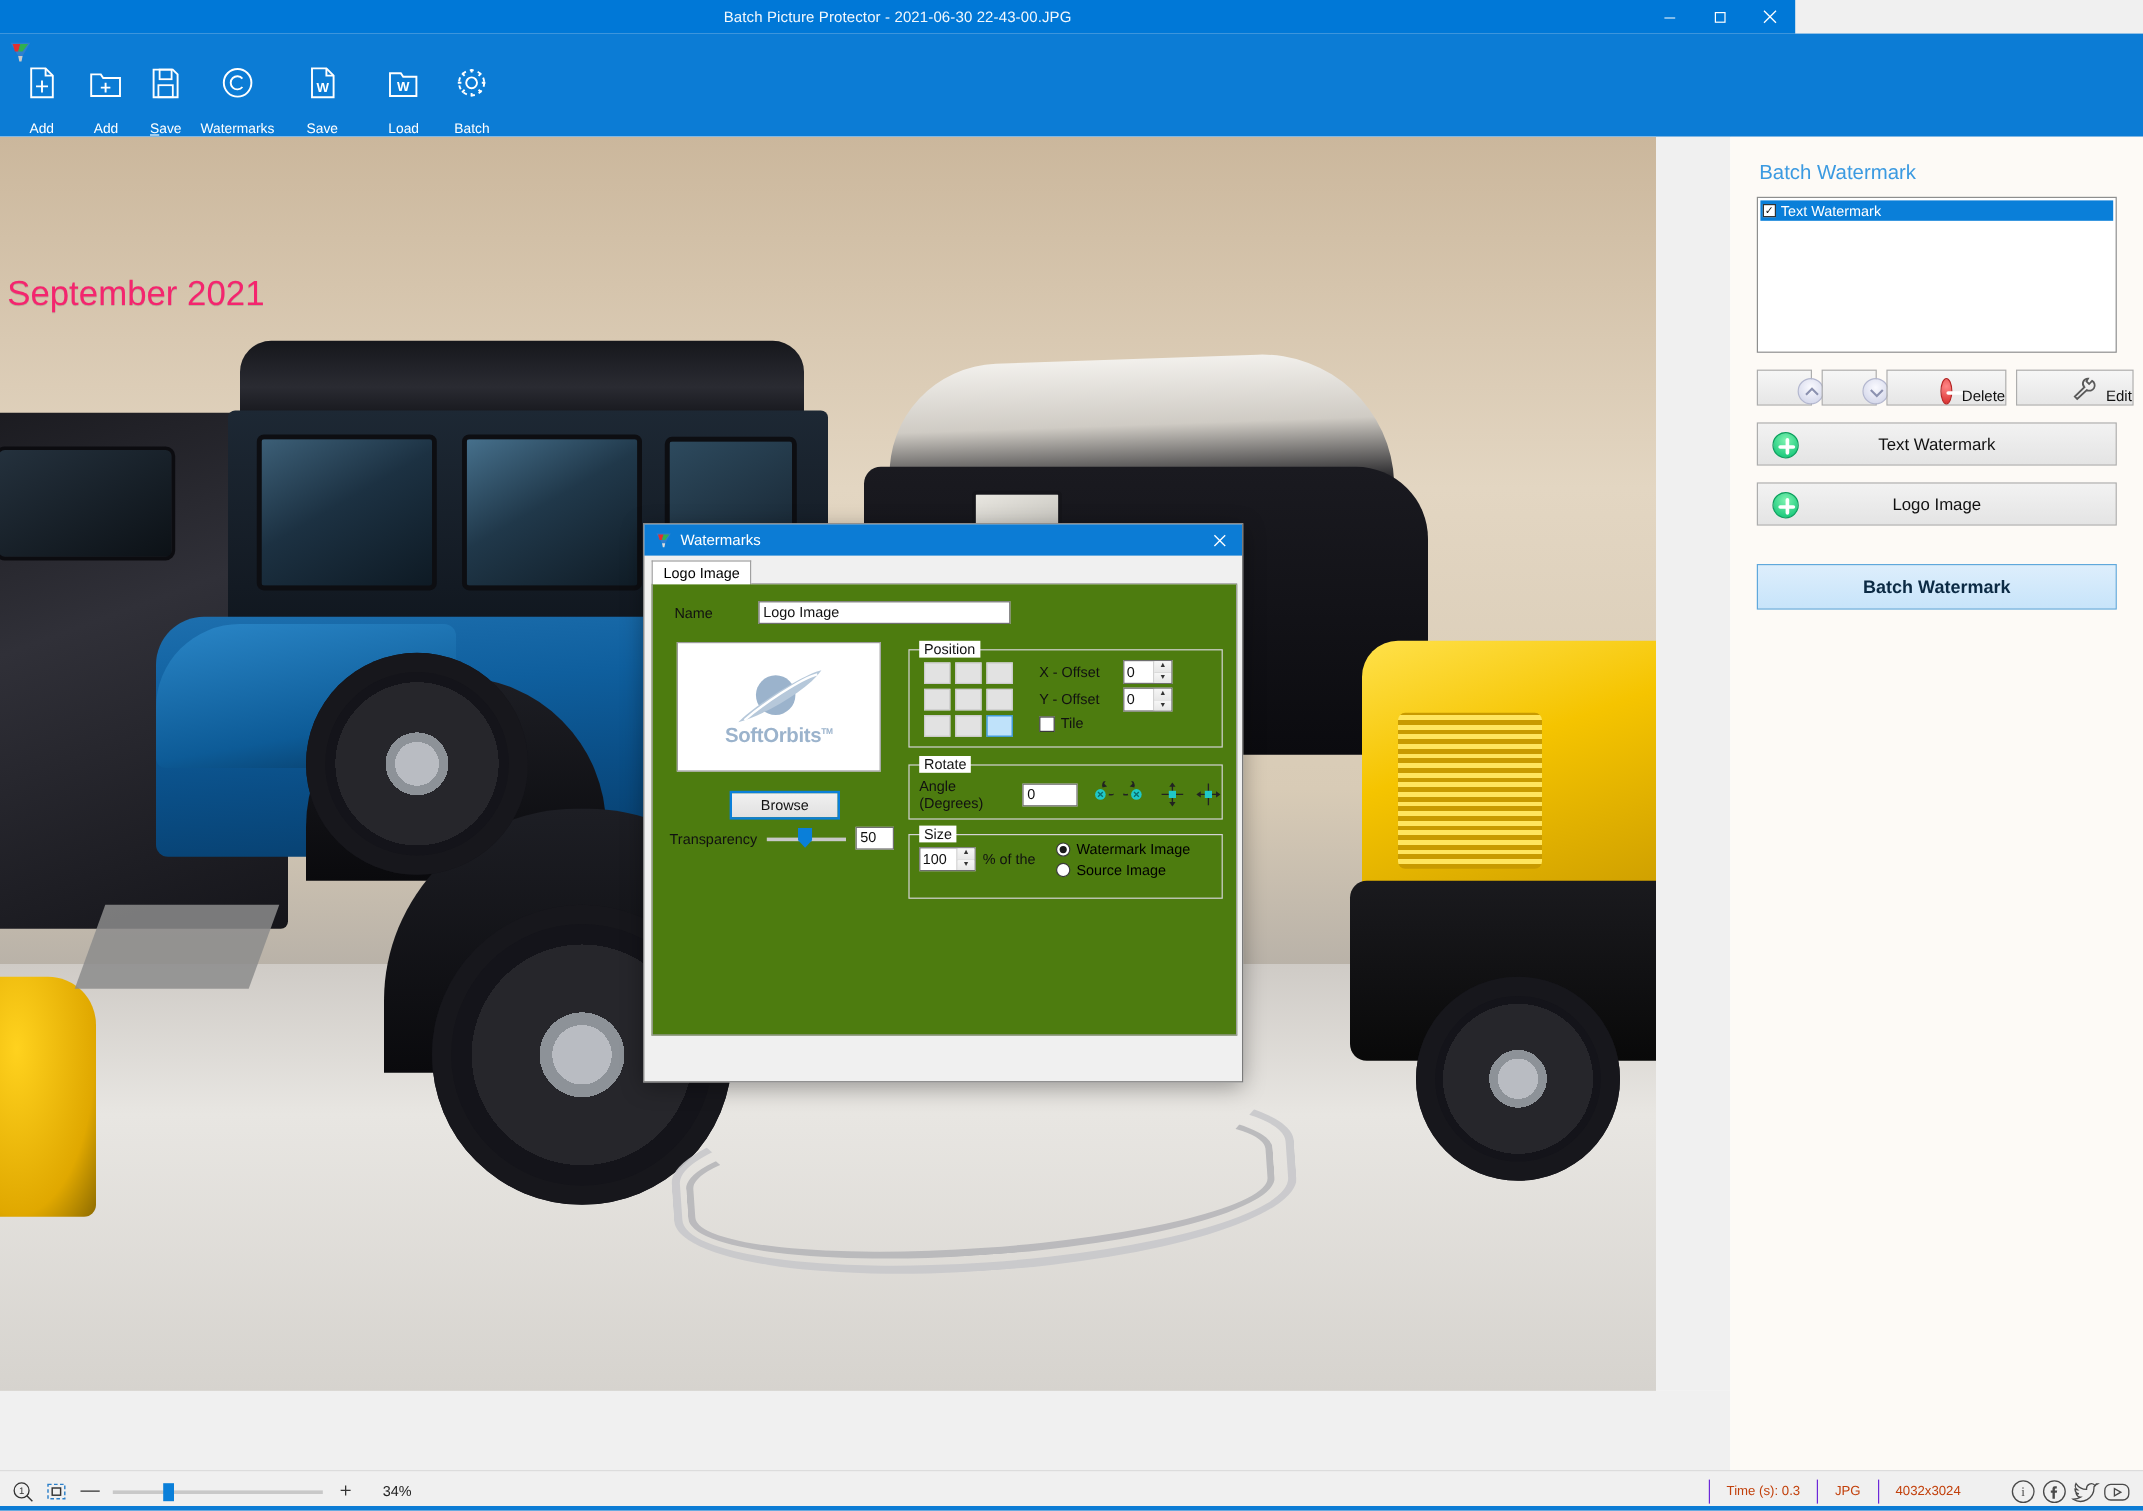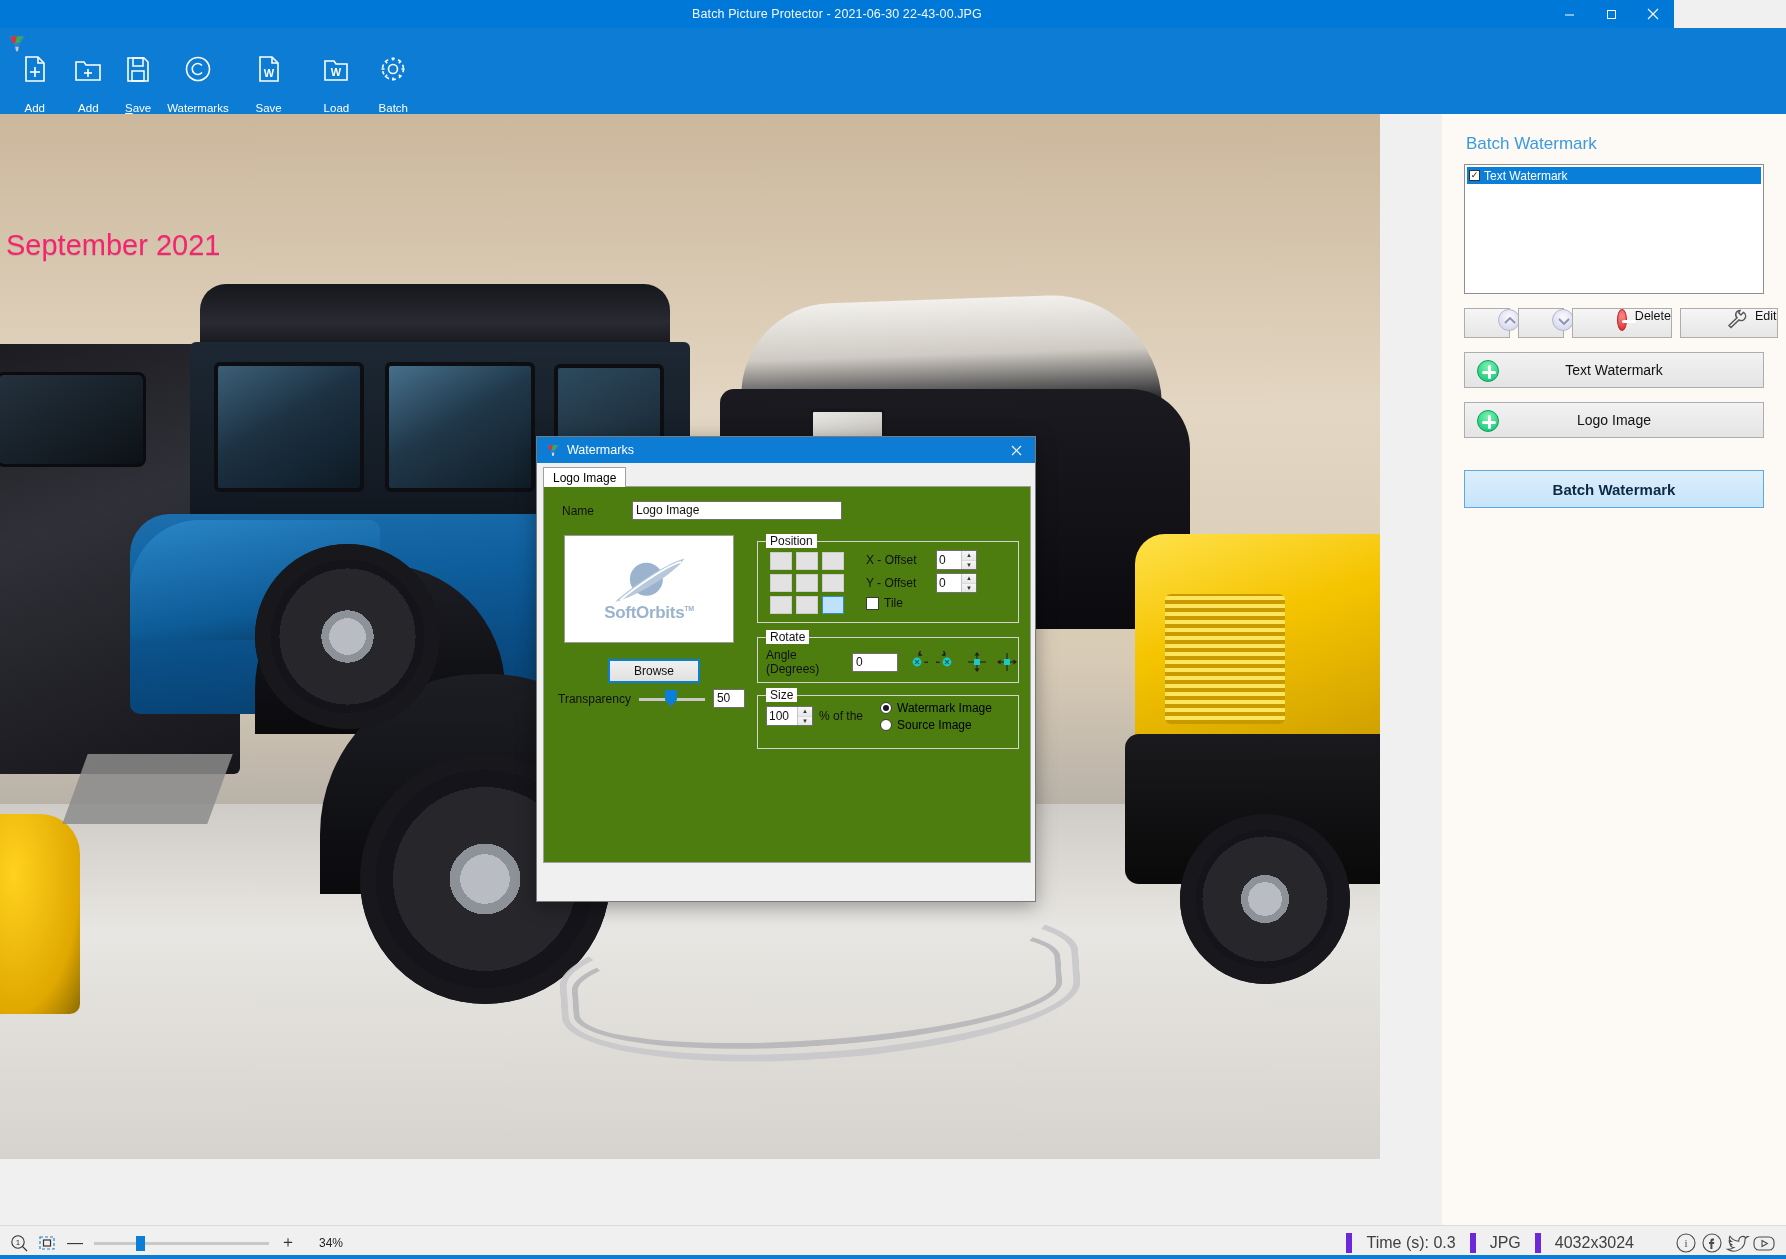--- a/index.html
+++ b/index.html
@@ -8,21 +8,21 @@
     width:1786px; height:1259px;
     font-family:"Liberation Sans", sans-serif;
     background:#f0f0f0;
     overflow:hidden;
     position:relative;
     -webkit-font-smoothing:antialiased;
   }
 
   
   #titlebar{
-    position:absolute; left:0; top:0; width:1674px; height:28px;
+    position:absolute; left:0; top:0; width:1496px; height:28px;
     background:#0078d7; color:#ffffff;
     display:flex; align-items:center;
   }
   #titlebar .tb-title{
     position:absolute; left:0; right:0; text-align:center;
     font-size:12.5px; letter-spacing:.1px; color:#f2f8fd;
   }
   .win-btns{ position:absolute; right:0; top:0; height:28px; display:flex; }
   .win-btn{ width:42px; height:28px; display:flex; align-items:center; justify-content:center;
             color:#ffffff; font-size:13px; }
@@ -244,21 +244,21 @@
     width:11px; height:11px; background:#ffffff; border:1px solid #333;
     display:inline-flex; align-items:center; justify-content:center;
     font-size:9px; line-height:9px; color:#111; flex:0 0 auto;
   }
   #wm-actions{
     display:flex; gap:8px; margin-top:14px; align-items:stretch;
   }
   .btn{
     background:linear-gradient(180deg,#f6f6f6,#e6e6e6);
     border:1px solid #adadad; font-size:12.5px; color:#111;
-    display:flex; align-items:flex-start; justify-content:center; gap:8px;
+    display:flex; align-items:flex-end; justify-content:center; gap:8px;
     cursor:default; user-select:none;padding-left:44px;
   }
   .btn.sq{ width:30px; height:30px; }
   .btn.wide{ width:100px; height:30px; }
   .circ-btn{ width:22px; height:22px; border-radius:50%; display:inline-block; }
   .circ-up{ background:radial-gradient(circle at 50% 35%, #fafaff, #ccd0e6); border:1px solid #b3b7cf; }
   .circ-del{ background:radial-gradient(circle at 50% 30%, #ff8585, #d8302f); border:1px solid #b42424; position:relative; }
   .circ-del:after{ content:""; position:absolute; left:4px; top:9.5px; width:14px; height:3px; background:#fff; border-radius:2px; }
   .circ-add{ background:radial-gradient(circle at 50% 30%, #7ef3b1, #06c070); border:1px solid #0a9e5c; position:relative; }
   .circ-add:before{ content:""; position:absolute; left:9.5px; top:4px; width:3px; height:14px; background:#fff; border-radius:2px; }
@@ -291,22 +291,22 @@
   #zoom-group{ display:flex; align-items:center; gap:10px; padding-left:10px; }
   .sb-icon{ width:18px; height:18px; display:flex; align-items:center; justify-content:center; color:#333; }
   #zoom-slider{
     width:175px; height:18px; position:relative; display:flex; align-items:center;
   }
   #zoom-slider .track{ position:absolute; left:0; right:0; top:8px; height:3px; background:#c8c8c8; }
   #zoom-slider .thumb{ position:absolute; left:42px; top:2px; width:9px; height:15px; background:#0a7fd9; }
   #zoom-pct{ font-size:12px; color:#222; margin-left:12px; }
   #status-right{ margin-left:auto; display:flex; align-items:center; }
   .sb-cell{
-    font-size:16px; color:#404040; padding:0 14px; height:20px;
-    display:flex; align-items:center; border-left:6px solid #6d28d9;
+    font-size:11px; color:#c2410c; padding:0 14px; height:20px;
+    display:flex; align-items:center; border-left:1px solid #6d28d9;
   }
   #social{ display:flex; align-items:center; gap:2px; padding:0 10px 0 26px; }
   .soc{ width:24px; height:24px; color:#3c3c3c; display:flex; align-items:center; justify-content:center; }
 
   
   #dialog{
     position:absolute; left:536px; top:322px; width:500px; height:466px;
     background:#f0f0f0; border:1px solid #7a7a7a;
     box-shadow:0 4px 18px rgba(0,0,0,.35);
   }

